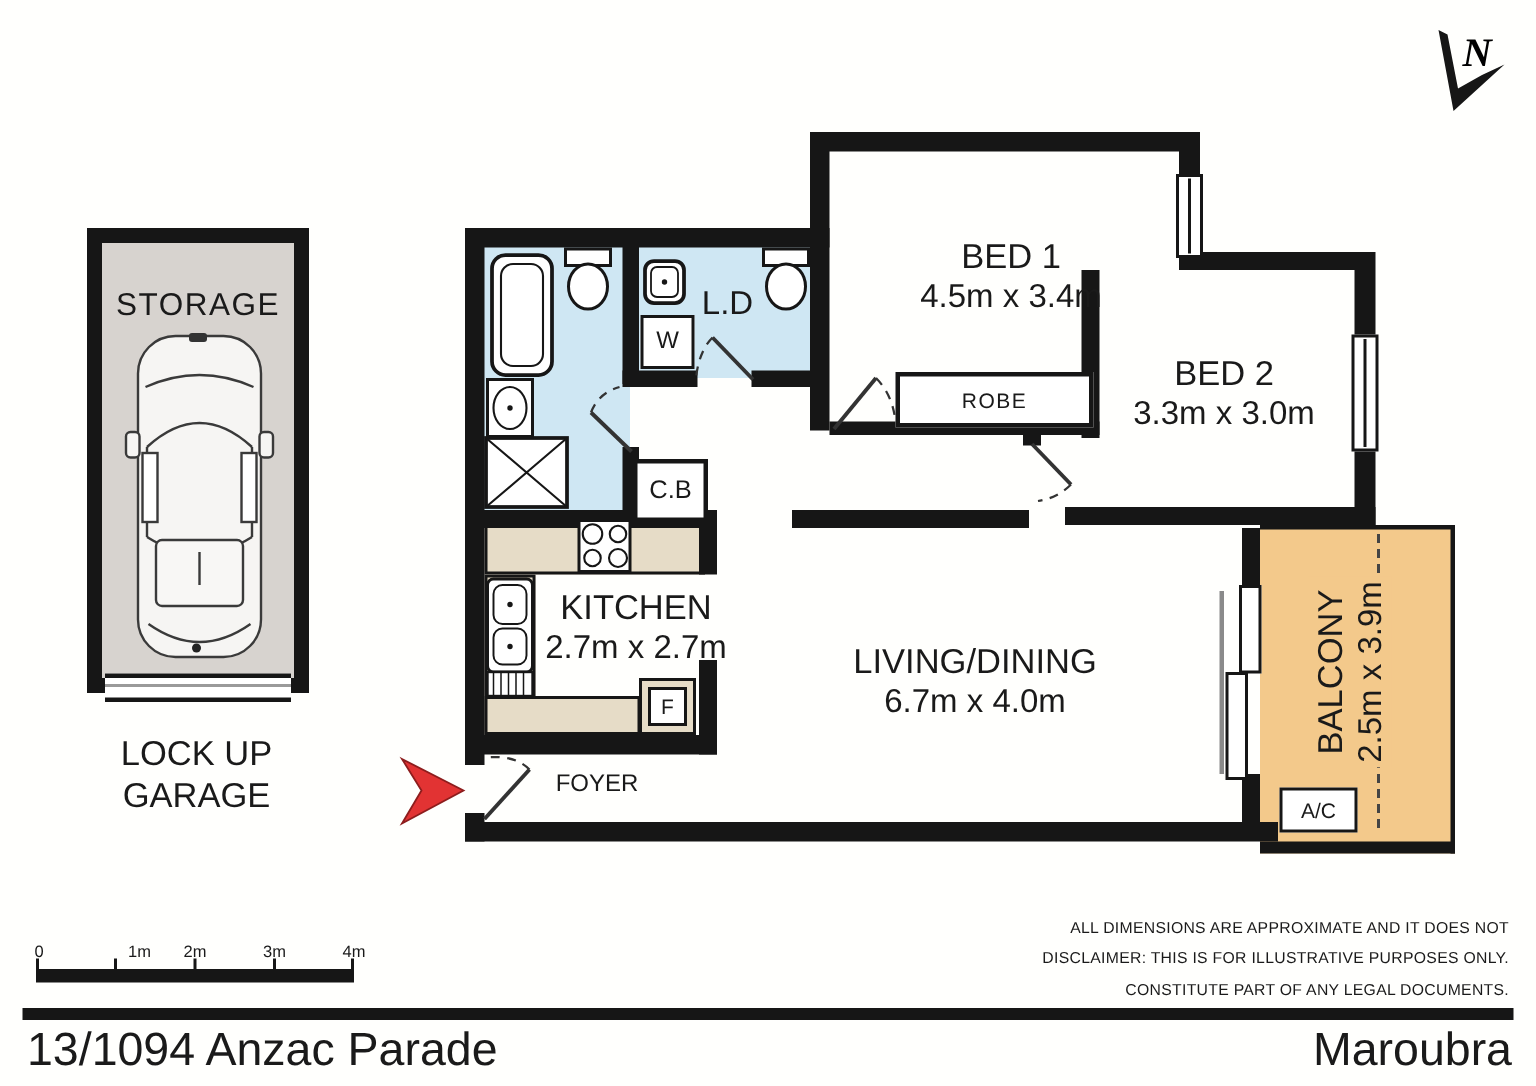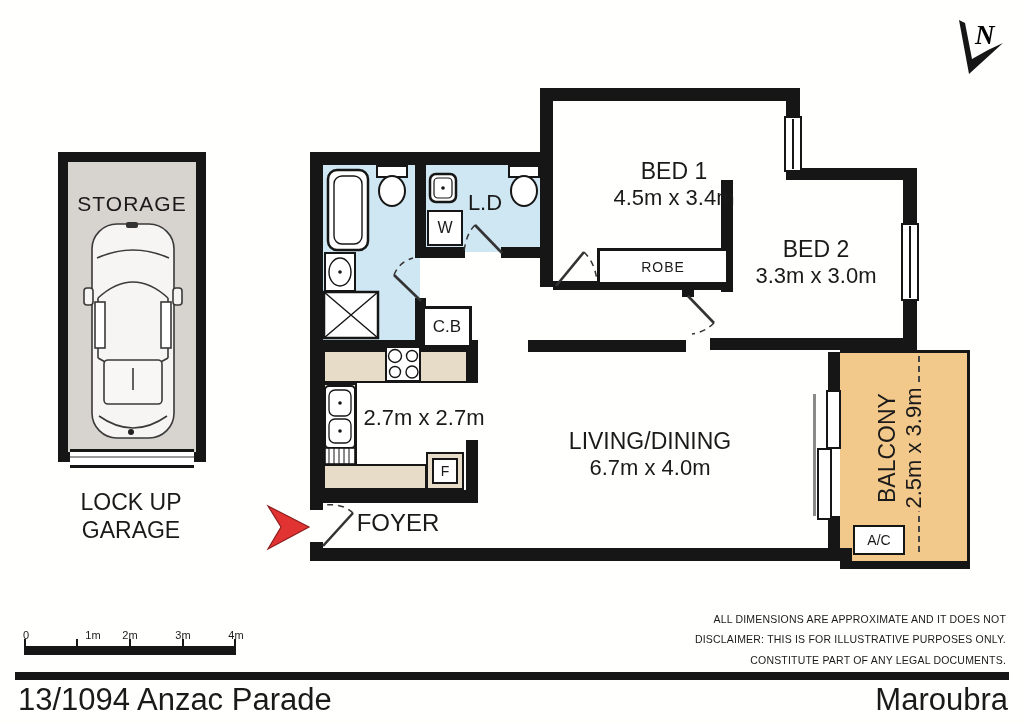--- a/index.html
+++ b/index.html
@@ -202,24 +202,25 @@
   </div>
   <div class="lbl" style="left:816px;top:262px;">
     <div class="room-name">BED 2</div>
     <div class="room-dims">3.3m x 3.0m</div>
   </div>
   <div class="lbl" style="left:650px;top:454px;">
     <div class="room-name">LIVING/DINING</div>
     <div class="room-dims">6.7m x 4.0m</div>
   </div>
   <div class="lbl" style="left:424px;top:418px;">
+    <div class="room-name">KITCHEN</div>
     <div class="room-dims">2.7m x 2.7m</div>
   </div>
   <div class="lbl" style="left:485px;top:203px;font-size:22px;">L.D</div>
-  <div class="lbl" style="left:398px;top:523px;font-size:24px;">FOYER</div>
+  <div class="lbl" style="left:398px;top:523px;font-size:16px;">FOYER</div>
   <div class="lbl" id="balcony-label" style="left:900px;top:448px;transform:translate(-50%,-50%) rotate(-90deg);">
     <div class="room-name">BALCONY</div>
     <div class="room-dims">2.5m x 3.9m</div>
   </div>
 
   <div>
     <div class="scale-lbl" style="left:26px;top:629px;">0</div>
     <div class="scale-lbl" style="left:77px;top:629px;margin-left:16px;">1m</div>
     <div class="scale-lbl" style="left:130px;top:629px;">2m</div>
     <div class="scale-lbl" style="left:183px;top:629px;">3m</div>

